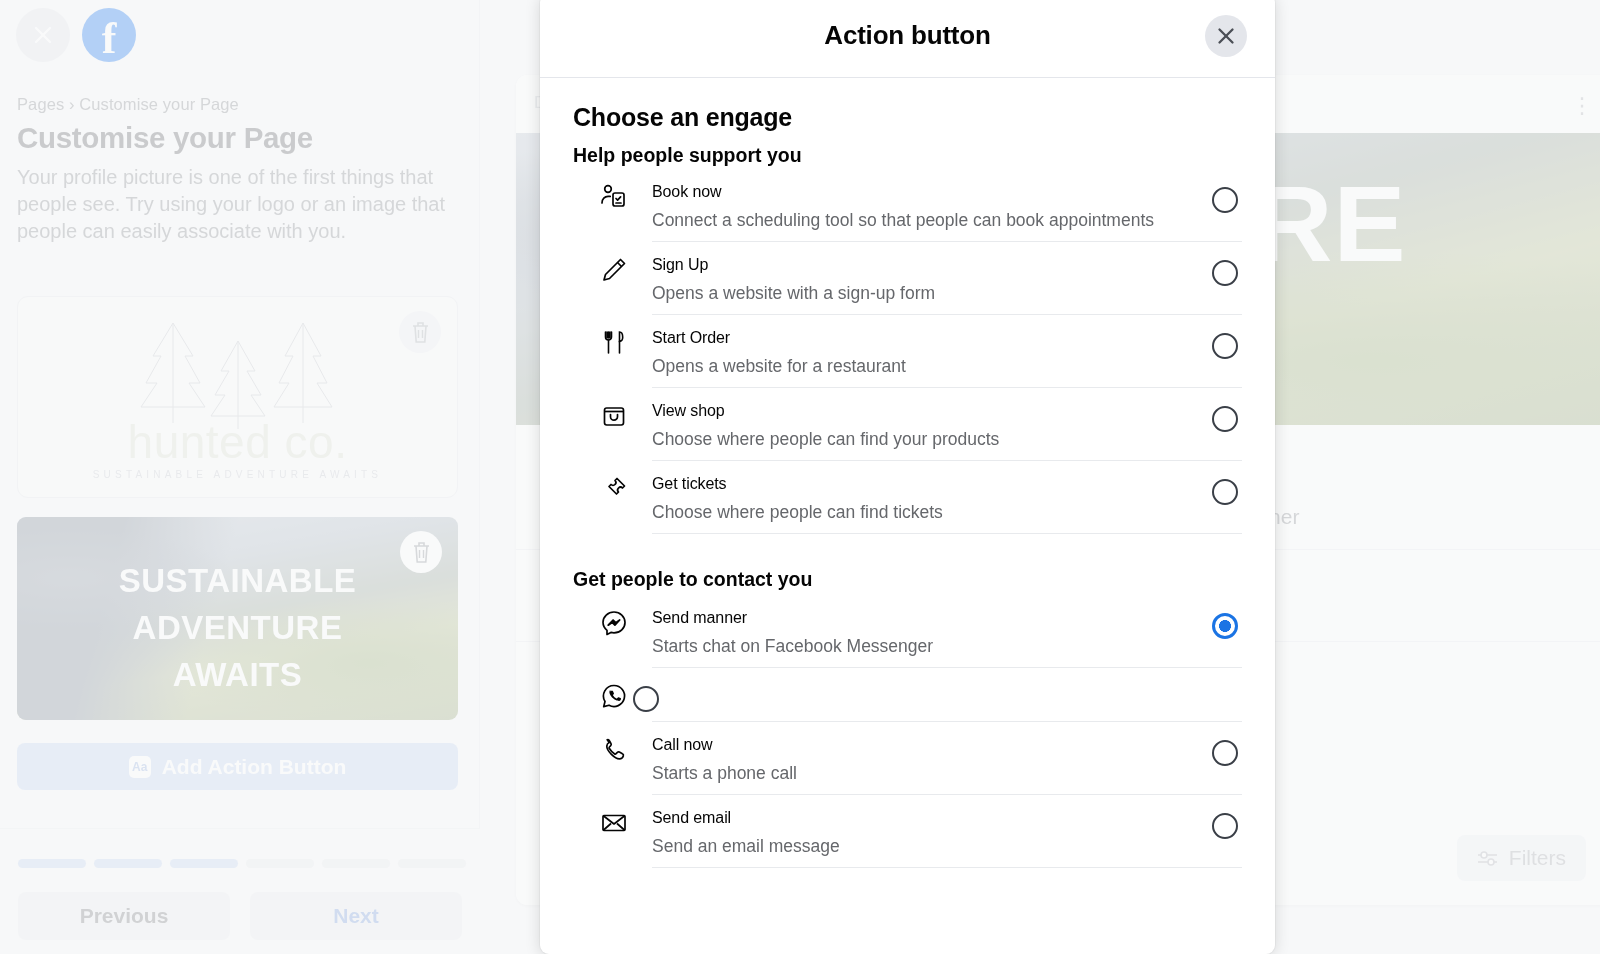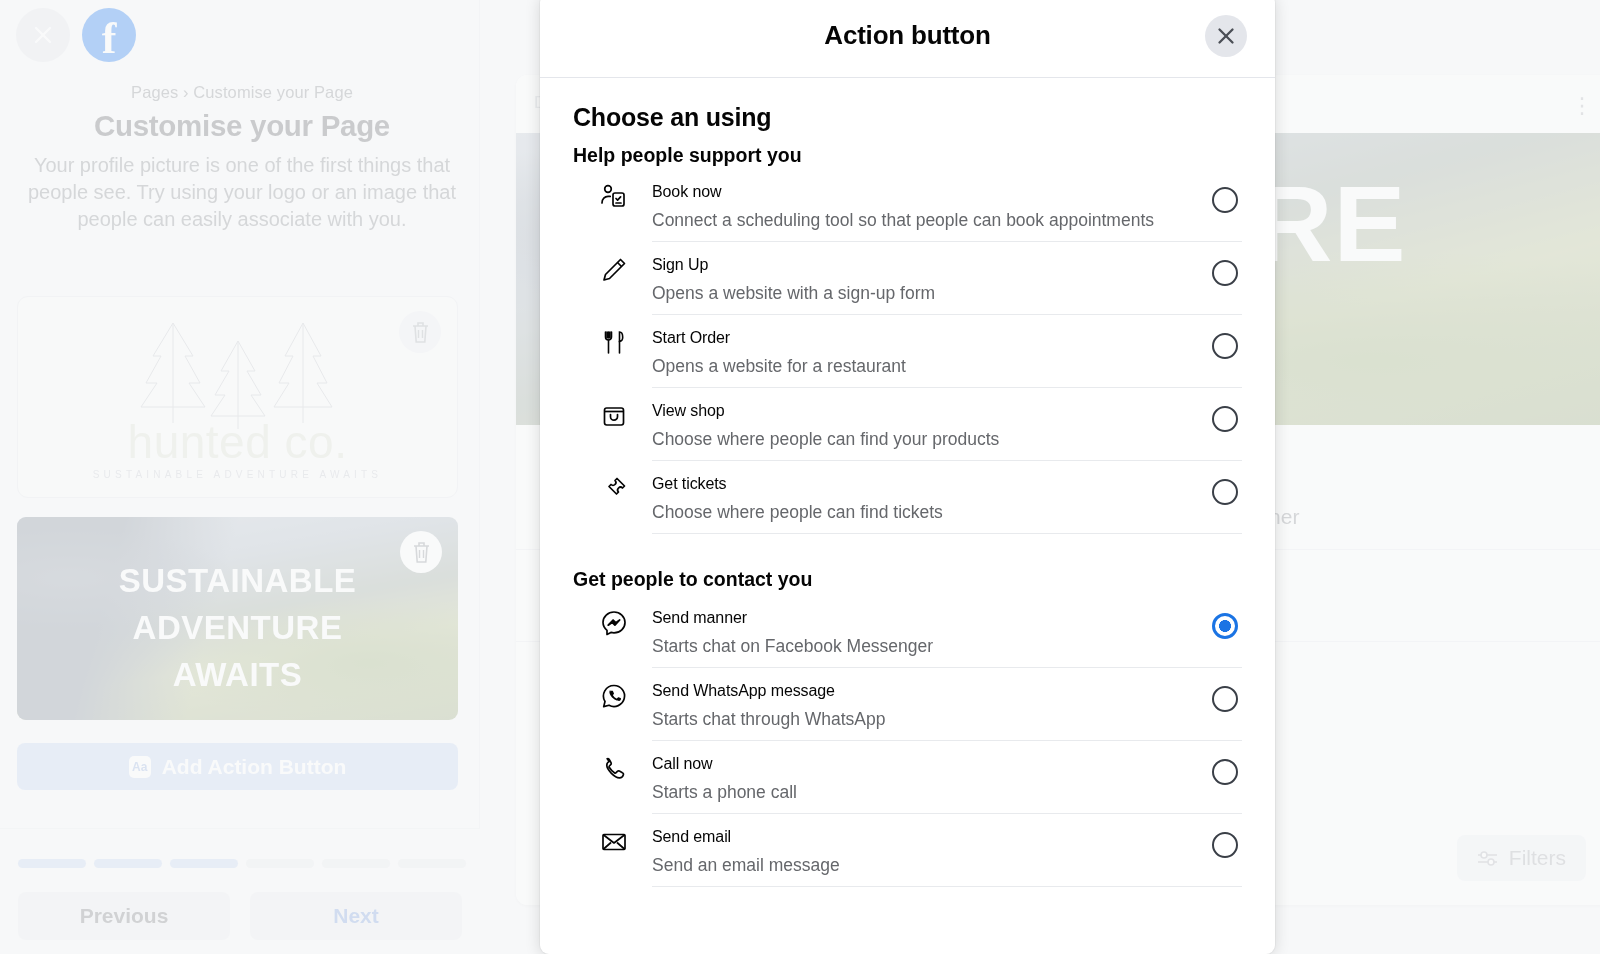--- a/index.html
+++ b/index.html
@@ -28,21 +28,21 @@
   }
   .circ-btn svg { display: block; }
   .fb-logo {
     width: 54px; height: 54px; border-radius: 50%;
     background: #1877f2; display: flex; align-items: center; justify-content: center;
     color: #fff; font-size: 44px; font-weight: 700; font-family: "Liberation Serif", serif;
     line-height: 1;
   }
   .fb-logo span { transform: translateY(4px); }
 
-  .lp-content { position: absolute; left: 17px; top: 83px; width: 450px; text-align: center; }
+  .lp-content { position: absolute; left: 17px; top: 95px; width: 450px; }
   .breadcrumb { font-size: 16.5px; color: #8a8d91; margin-bottom: 7px; letter-spacing: .1px; }
   .lp-title { font-size: 29.5px; font-weight: 700; color: #65676b; letter-spacing: -.3px; margin-bottom: 9px; }
   .lp-desc { font-size: 20px; line-height: 27px; color: #8a8d91; }
 
   .card-logo {
     position: absolute; left: 17px; top: 296px; width: 441px; height: 202px;
     background: #fcfcfc; border: 1px solid #e7e9ec; border-radius: 11px;
     overflow: hidden;
   }
   .logo-art { position: absolute; left: 0; right: 0; top: 14px; display: flex; justify-content: center; }
@@ -324,21 +324,21 @@
       <div class="modal-title">Action button</div>
       <div class="modal-close">
         <svg width="24" height="24" viewBox="0 0 24 24">
           <line x1="5.5" y1="5.5" x2="18.5" y2="18.5" stroke="#4b4f56" stroke-width="2.3" stroke-linecap="round"></line>
           <line x1="18.5" y1="5.5" x2="5.5" y2="18.5" stroke="#4b4f56" stroke-width="2.3" stroke-linecap="round"></line>
         </svg>
       </div>
     </div>
 
     <div class="modal-body">
-      <div class="sec-title">Choose an using</div>
+      <div class="sec-title">Choose an engage</div>
 
       <div class="group-head">Help people support you</div>
       <div class="opt-list">
 
         <div class="opt">
           <div class="opt-icon">
             <svg width="30" height="30" viewBox="0 0 30 30" fill="none" stroke="#050505" stroke-width="1.7">
               <circle cx="9" cy="7" r="3.3"></circle>
               <path d="M3 21c0-4 2.8-6.6 6-6.6h2.2" stroke-linecap="round"></path>
               <rect x="14" y="11" width="11" height="13" rx="2"></rect>
@@ -436,24 +436,20 @@
           <div class="sep"></div>
         </div>
 
         <div class="opt">
           <div class="opt-icon">
             <svg width="30" height="30" viewBox="0 0 30 30" fill="none" stroke="#050505" stroke-width="1.7">
               <path d="M15 4.5a10.5 10.5 0 00-9 16l-1.3 5.1 5.3-1.4A10.5 10.5 0 1015 4.5z" stroke-linejoin="round"></path>
               <path d="M11.6 10.4c.3-.6.6-.6 1-.6h.7c.3 0 .5 0 .7.5l.9 2c.1.3.1.5-.1.8l-.6.7c-.2.2-.2.4-.1.6a7 7 0 003.3 3c.3.1.5.1.7-.1l.8-.9c.2-.2.4-.3.7-.2l2 .9c.3.1.4.3.4.6 0 .9-.6 1.8-1.3 2.1-.6.3-1.4.4-4-.7-3-1.3-5-4.4-5.1-4.6-.2-.2-1.2-1.7-1.2-3.2 0-1.5.8-2.3.8-2.3z" fill="#050505" stroke="none"></path>
             </svg>
           </div>
-          <div class="opt-text">
-            <div class="opt-label">Send WhatsApp message</div>
-            <div class="opt-sub">Starts chat through WhatsApp</div>
-          </div>
           <div class="radio"></div>
           <div class="sep"></div>
         </div>
 
         <div class="opt">
           <div class="opt-icon">
             <svg width="30" height="30" viewBox="0 0 30 30" fill="none" stroke="#050505" stroke-width="1.7" stroke-linejoin="round">
               <path d="M8.2 4.8c1.1-.4 1.8.1 2.2.9l1.6 3c.4.8.3 1.4-.3 2l-1.3 1.3c-.4.4-.4.8-.2 1.3a16 16 0 005.5 5.6c.5.3 1 .2 1.4-.2l1.3-1.3c.6-.6 1.2-.7 2-.3l3 1.6c.8.4 1.3 1.1.9 2.2-.5 1.5-2 2.8-3.7 2.9-2 .1-5.3-1.6-8.2-4.5-2.9-2.9-4.7-6.2-4.6-8.2.1-1.7 1.4-3.2 2.4-3.6z"></path>
             </svg>
           </div>

